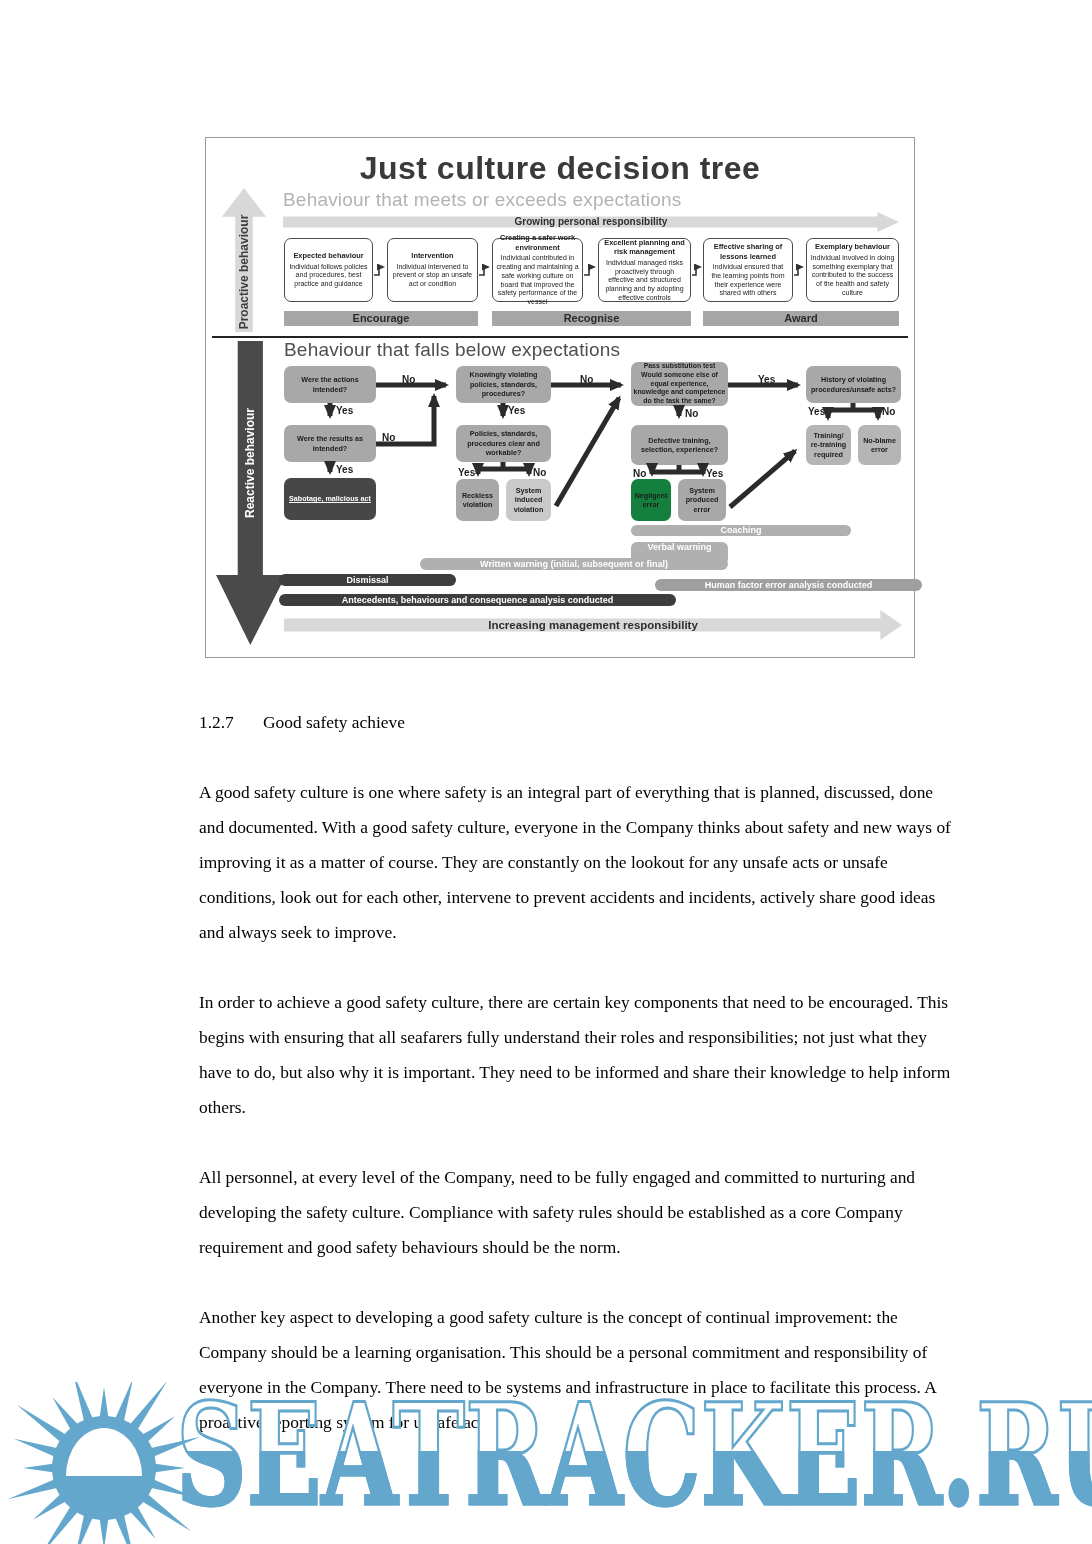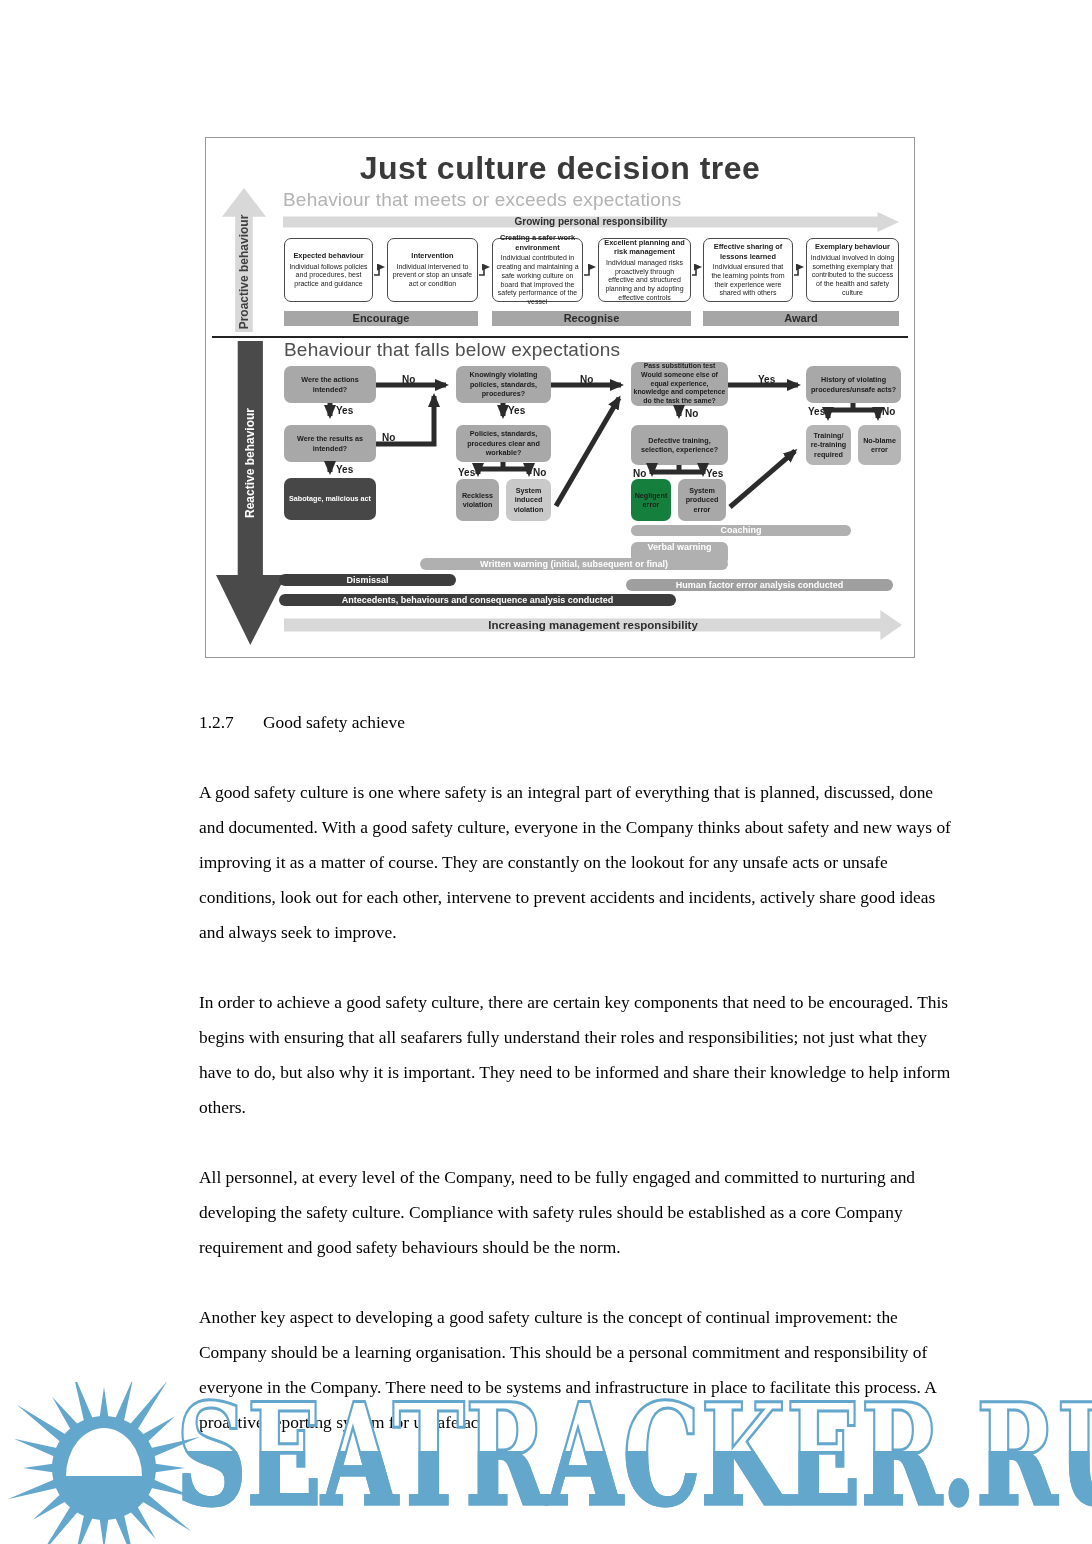--- a/index.html
+++ b/index.html
@@ -39,21 +39,21 @@
   .pbox .b{font-size:7px;line-height:1.25;}
 
   .bar{position:absolute;top:173px;height:15px;background:#a6a6a6;color:#2b2b2b;
        font-size:11px;font-weight:bold;text-align:center;line-height:15px;}
 
   .sep{position:absolute;left:6px;top:198px;width:696px;border-top:2px solid #222;}
 
   .node{position:absolute;background:#a8a8a8;border-radius:7px;display:flex;align-items:center;
         justify-content:center;text-align:center;font-weight:bold;font-size:7.2px;
         color:#1c1c1c;padding:2px;box-sizing:border-box;line-height:1.3;}
-  .node.dark{background:#474747;color:#fff;}
+  .node.dark{background:#474747;color:#fff;text-decoration:underline;}
   .node.light{background:#c9c9c9;}
   .node.lighter{background:#15803d;}
   .node.mid{background:#b5b5b5;}
   .node.pre{white-space:pre-line;font-size:6.9px;}
 
   .band{position:absolute;border-radius:6px;background:#b0b0b0;color:#fff;font-size:9px;
         font-weight:bold;text-align:center;}
   .band.darkband{background:#3d3d3d;}
 
   .lbl{position:absolute;font-size:10px;font-weight:bold;color:#1c1c1c;}
@@ -154,21 +154,21 @@
   <div class="lbl" style="left:479px;top:270px;">No</div>
   <div class="lbl" style="left:427px;top:330px;">No</div>
   <div class="lbl" style="left:500px;top:330px;">Yes</div>
   <div class="lbl" style="left:602px;top:268px;">Yes</div>
   <div class="lbl" style="left:676px;top:268px;">No</div>
 
   <div class="band" style="left:425px;top:387px;width:220px;height:11px;line-height:11px;">Coaching</div>
   <div class="band" style="left:425px;top:404px;width:97px;height:23px;line-height:11px;">Verbal warning</div>
   <div class="band" style="left:214px;top:420px;width:308px;height:12px;line-height:12px;">Written warning (initial, subsequent or final)</div>
   <div class="band darkband" style="left:73px;top:436px;width:177px;height:12px;line-height:12px;">Dismissal</div>
-  <div class="band" style="left:420px;top:441px;width:267px;height:12px;line-height:12px;background:#9f9f9f;">Human factor error analysis conducted</div>
+  <div class="band" style="left:449px;top:441px;width:267px;height:12px;line-height:12px;background:#9f9f9f;">Human factor error analysis conducted</div>
   <div class="band darkband" style="left:73px;top:456px;width:397px;height:12px;line-height:12px;">Antecedents, behaviours and consequence analysis conducted</div>
 
   <div class="h-arrow imr">Increasing management responsibility</div>
 
   <svg class="arrows" viewBox="0 0 708 519">
     <defs>
       <marker id="ah" markerWidth="14" markerHeight="12" refX="11" refY="6" orient="auto" markerUnits="userSpaceOnUse">
         <path d="M0,0 L14,6 L0,12 Z" fill="#2b2b2b"></path>
       </marker>
       <marker id="ahs" markerWidth="8" markerHeight="7" refX="6" refY="3.5" orient="auto" markerUnits="userSpaceOnUse">

